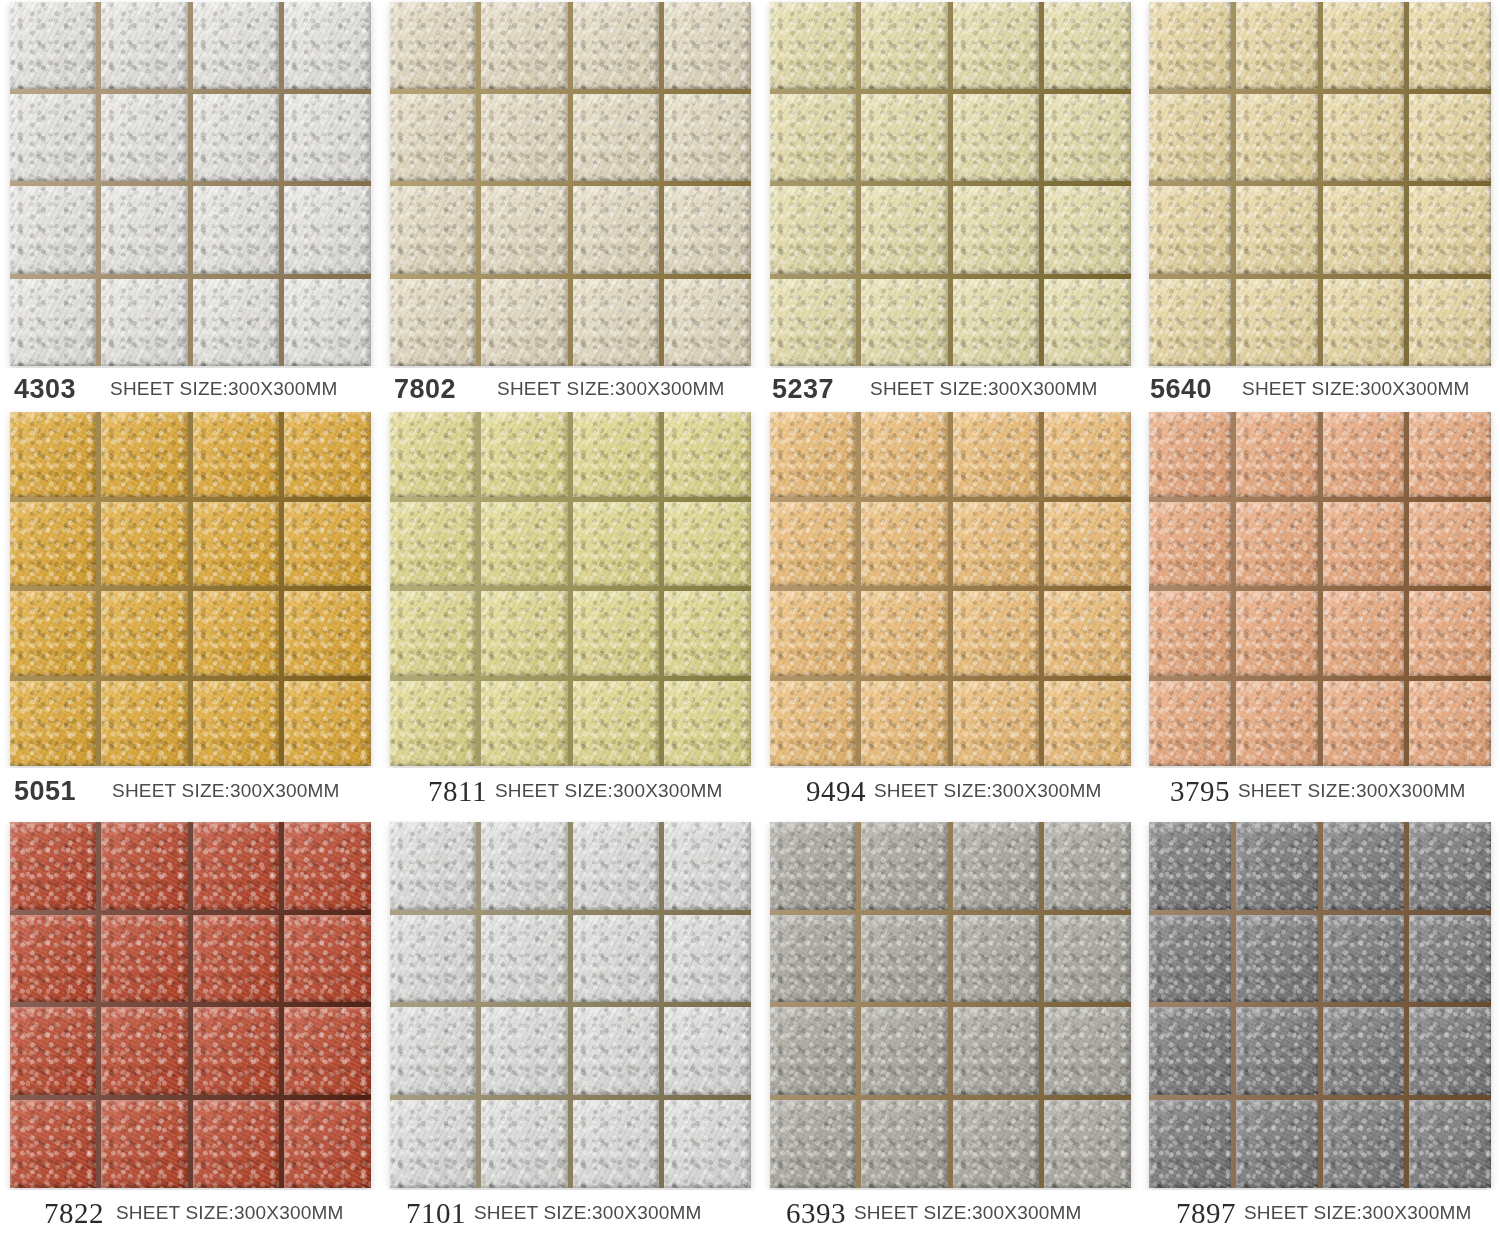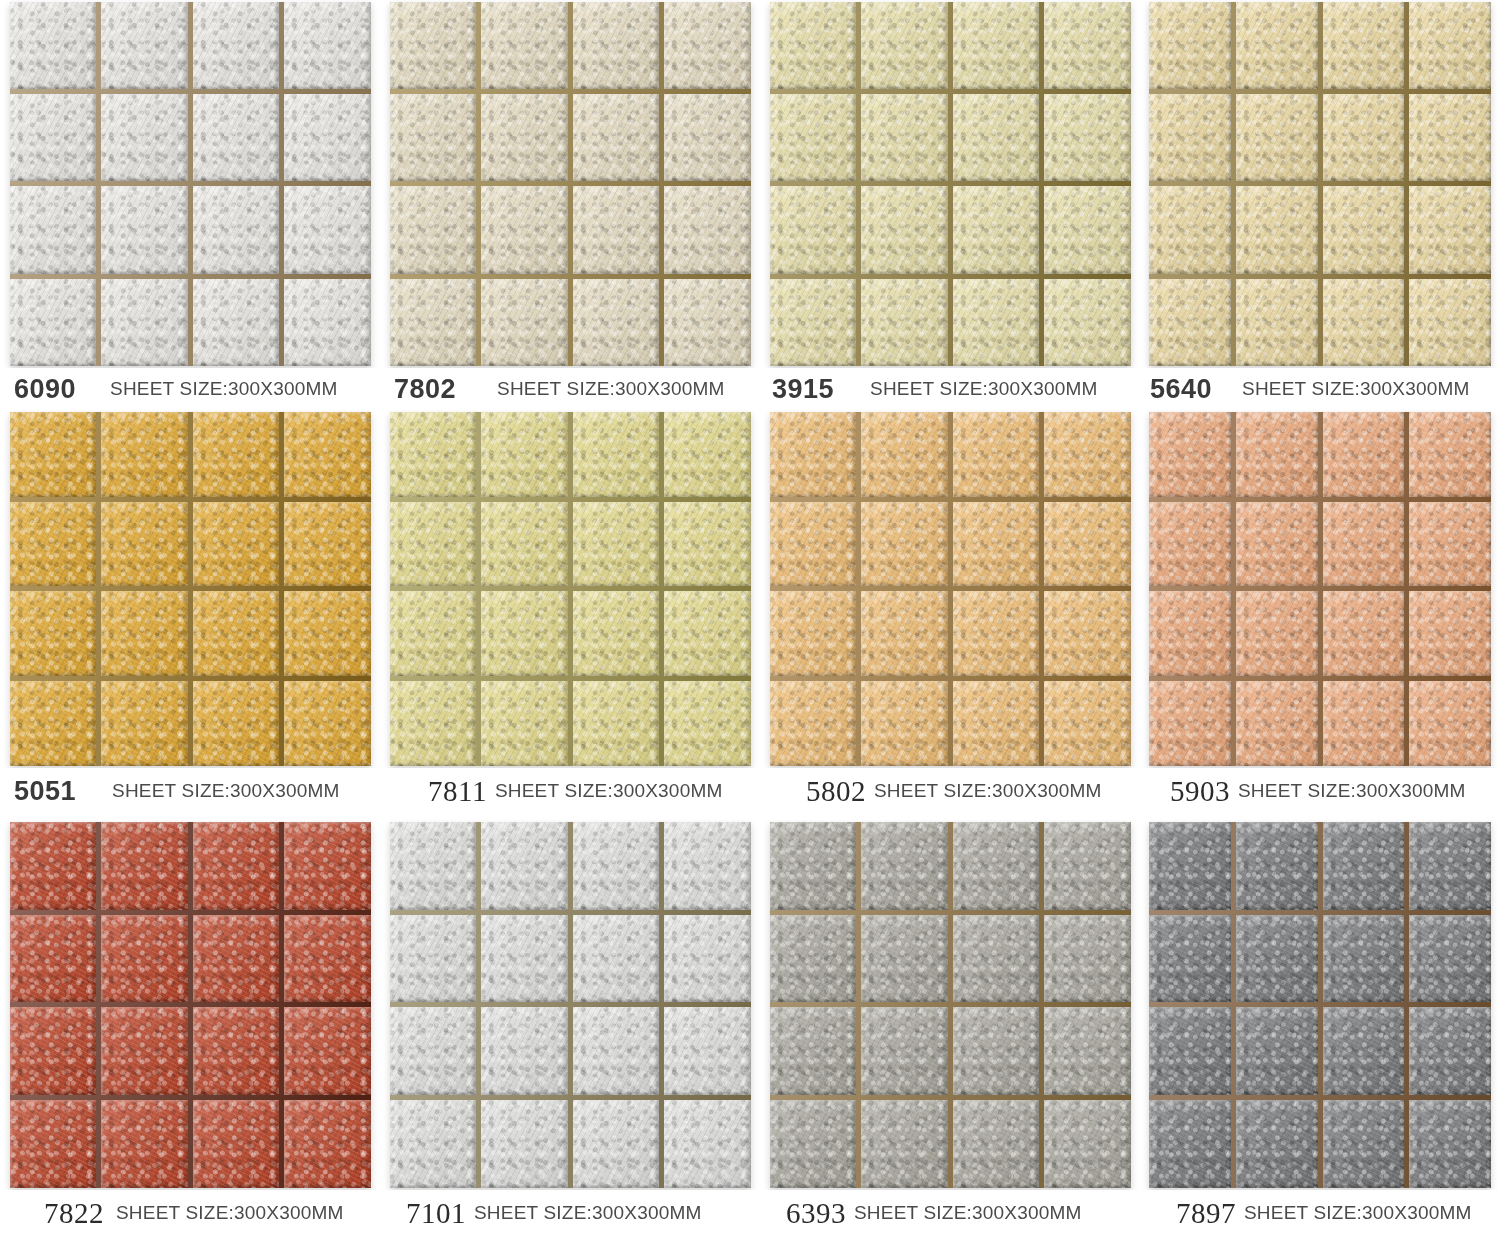--- a/index.html
+++ b/index.html
@@ -152,21 +152,21 @@
             <div class="tile" style="--tc: #e9e7e2;"></div>
             <div class="tile" style="--tc: #e9e7e2;"></div>
             <div class="tile" style="--tc: #e9e7e2;"></div>
             <div class="tile" style="--tc: #e9e7e2;"></div>
             <div class="tile" style="--tc: #e9e7e2;"></div>
             <div class="tile" style="--tc: #e9e7e2;"></div>
             <div class="tile" style="--tc: #e9e7e2;"></div>
           </div>
         </div>
         <div class="caption">
-          <span class="code sans" style="margin-left: 14px;">6090</span>
+          <span class="code sans" style="margin-left: 14px;">4303</span>
           <span class="size" style="margin-left: 34px;">SHEET SIZE:300X300MM</span>
         </div>
       </div>
       <div class="cell row1">
         <div class="sample">
           <div class="sheet" style="background-image: linear-gradient(100deg, rgba(255, 255, 255, 0.3), rgba(0, 0, 0, 0.18)); background-position-x: ; background-position-y: ; background-size: ; background-repeat: ; background-attachment: ; background-origin: ; background-clip: ; background-color: rgb(154, 128, 64); --gc: #9a8040;">
             <div class="tile" style="--tc: #e6dcc0;"></div>
             <div class="tile" style="--tc: #e6dcc0;"></div>
             <div class="tile" style="--tc: #e6dcc0;"></div>
             <div class="tile" style="--tc: #e6dcc0;"></div>
@@ -204,21 +204,21 @@
             <div class="tile" style="--tc: #e8dfa8;"></div>
             <div class="tile" style="--tc: #e8dfa8;"></div>
             <div class="tile" style="--tc: #e8dfa8;"></div>
             <div class="tile" style="--tc: #e8dfa8;"></div>
             <div class="tile" style="--tc: #e8dfa8;"></div>
             <div class="tile" style="--tc: #e8dfa8;"></div>
             <div class="tile" style="--tc: #e8dfa8;"></div>
           </div>
         </div>
         <div class="caption">
-          <span class="code sans" style="margin-left: 12px;">3915</span>
+          <span class="code sans" style="margin-left: 12px;">5237</span>
           <span class="size" style="margin-left: 36px;">SHEET SIZE:300X300MM</span>
         </div>
       </div>
       <div class="cell row1">
         <div class="sample">
           <div class="sheet" style="background-image: linear-gradient(100deg, rgba(255, 255, 255, 0.3), rgba(0, 0, 0, 0.18)); background-position-x: ; background-position-y: ; background-size: ; background-repeat: ; background-attachment: ; background-origin: ; background-clip: ; background-color: rgb(142, 117, 52); --gc: #8e7534;">
             <div class="tile" style="--tc: #ecd9a0;"></div>
             <div class="tile" style="--tc: #ecd9a0;"></div>
             <div class="tile" style="--tc: #ecd9a0;"></div>
             <div class="tile" style="--tc: #ecd9a0;"></div>
@@ -308,21 +308,21 @@
             <div class="tile" style="--tc: #f0bd72;"></div>
             <div class="tile" style="--tc: #f0bd72;"></div>
             <div class="tile" style="--tc: #f0bd72;"></div>
             <div class="tile" style="--tc: #f0bd72;"></div>
             <div class="tile" style="--tc: #f0bd72;"></div>
             <div class="tile" style="--tc: #f0bd72;"></div>
             <div class="tile" style="--tc: #f0bd72;"></div>
           </div>
         </div>
         <div class="caption">
-          <span class="code serif" style="margin-left: 46px;">5802</span>
+          <span class="code serif" style="margin-left: 46px;">9494</span>
           <span class="size" style="margin-left: 8px;">SHEET SIZE:300X300MM</span>
         </div>
       </div>
       <div class="cell row2">
         <div class="sample">
           <div class="sheet" style="background-image: linear-gradient(100deg, rgba(255, 255, 255, 0.3), rgba(0, 0, 0, 0.18)); background-position-x: ; background-position-y: ; background-size: ; background-repeat: ; background-attachment: ; background-origin: ; background-clip: ; background-color: rgb(141, 92, 47); --gc: #8d5c2f;">
             <div class="tile" style="--tc: #eda87a;"></div>
             <div class="tile" style="--tc: #eda87a;"></div>
             <div class="tile" style="--tc: #eda87a;"></div>
             <div class="tile" style="--tc: #eda87a;"></div>
@@ -334,21 +334,21 @@
             <div class="tile" style="--tc: #eda87a;"></div>
             <div class="tile" style="--tc: #eda87a;"></div>
             <div class="tile" style="--tc: #eda87a;"></div>
             <div class="tile" style="--tc: #eda87a;"></div>
             <div class="tile" style="--tc: #eda87a;"></div>
             <div class="tile" style="--tc: #eda87a;"></div>
             <div class="tile" style="--tc: #eda87a;"></div>
           </div>
         </div>
         <div class="caption">
-          <span class="code serif" style="margin-left: 30px;">5903</span>
+          <span class="code serif" style="margin-left: 30px;">3795</span>
           <span class="size" style="margin-left: 8px;">SHEET SIZE:300X300MM</span>
         </div>
       </div>
       <div class="cell row3">
         <div class="sample">
           <div class="sheet" style="background-image: linear-gradient(100deg, rgba(255, 255, 255, 0.3), rgba(0, 0, 0, 0.18)); background-position-x: ; background-position-y: ; background-size: ; background-repeat: ; background-attachment: ; background-origin: ; background-clip: ; background-color: rgb(93, 36, 20); --gc: #5d2414;">
             <div class="tile" style="--tc: #bc4226;"></div>
             <div class="tile" style="--tc: #bc4226;"></div>
             <div class="tile" style="--tc: #bc4226;"></div>
             <div class="tile" style="--tc: #bc4226;"></div>

